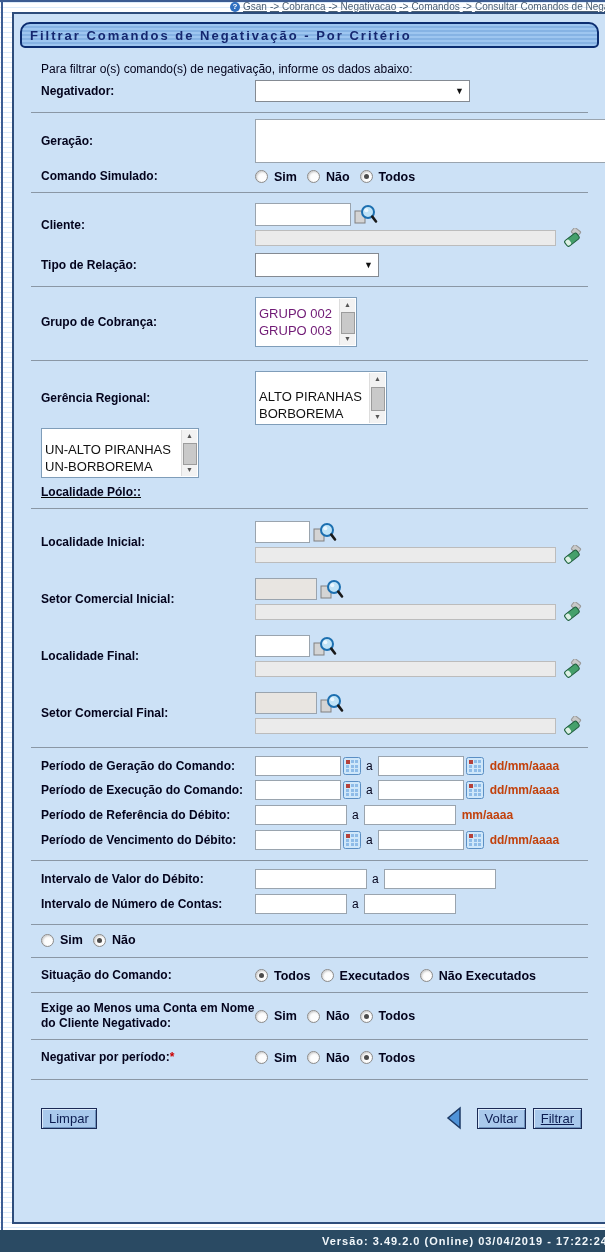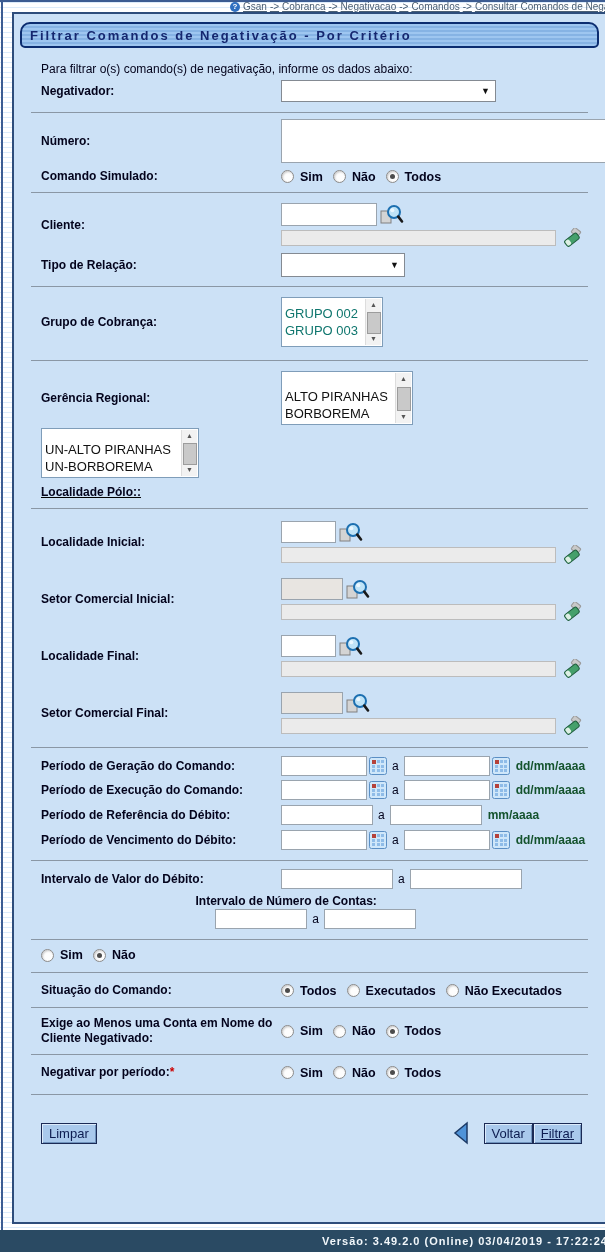--- a/index.html
+++ b/index.html
@@ -22,21 +22,21 @@
   .panel{position:absolute;left:12px;top:12px;right:0;bottom:28px;
     background:#cce1f6;border:2px solid #2e4d7b;border-right:none;}
   .titlebar{margin:8px 6px 0 6px;height:22px;border:2px solid #0c2d70;border-radius:10px 10px 5px 5px;
     background:repeating-linear-gradient(180deg,#9ec6f0 0 2px,#86b3e4 2px 4px);
     display:flex;align-items:center;padding-left:8px;
     font-size:13px;font-weight:bold;letter-spacing:2px;color:#15276f;}
 
   .content{padding:0 15px;}
   .intro{margin:14px 0 4px 12px;font-size:12px;color:#03031c;}
   .row{display:flex;align-items:center;margin:0 0 0 12px;}
-  .flabel{width:240px;flex:none;font-weight:bold;color:#03031c;font-size:12px;line-height:15px;}
+  .flabel{width:214px;flex:none;font-weight:bold;color:#03031c;font-size:12px;line-height:15px;}
   .ctrl{display:flex;flex-direction:column;flex:1;min-width:0;}
   .line1{display:flex;align-items:center;}
   .line2{display:flex;align-items:center;margin-top:2px;margin-right:8px;}
 
   .hr{border-top:1px solid #8a97a5;margin:6px 2px;}
 
   .inp{border:1px solid #9aa4ae;background:#fff;height:20px;box-sizing:border-box;font-size:12px;padding:0 2px;}
   .inp.dis{background:#e8e5e1;}
   .ta{border:1px solid #9aa4ae;background:#fff;width:362px;height:44px;box-sizing:border-box;resize:both;font-size:12px;}
   .sel{background:#fff;border:1px solid #848a92;box-sizing:border-box;display:flex;align-items:center;justify-content:flex-end;padding-right:5px;}
@@ -45,25 +45,25 @@
   .eraser-btn{margin-left:6px;flex:none;cursor:pointer;line-height:0;}
   .search-btn{margin-left:3px;flex:none;cursor:pointer;line-height:0;}
   .cal-btn{margin-left:2px;flex:none;cursor:pointer;line-height:0;}
 
   .ropt{display:inline-flex;align-items:center;margin-right:10px;}
   .radio{width:13px;height:13px;border-radius:50%;background:#fdfdfd;border:1px solid #8a8a8a;
     box-shadow:inset 1px 1px 2px #c9c9c9;box-sizing:border-box;display:inline-block;position:relative;flex:none;}
   .radio.checked::after{content:"";position:absolute;left:3px;top:3px;width:5px;height:5px;border-radius:50%;background:#4c4c4c;}
   .rlabel{font-weight:bold;color:#03031c;font-size:12.5px;margin-left:6px;}
   .conj{font-size:12px;color:#03031c;margin:0 5px;}
-  .fmt{font-size:12px;font-weight:bold;color:#14532d;margin-left:6px;}
+  .fmt{font-size:12px;font-weight:bold;color:#c2410c;margin-left:6px;}
 
   .listbox{position:relative;border:1px solid #7f9db9;background:#fff;box-sizing:border-box;overflow:hidden;}
   .lb-items{font-size:13px;line-height:17px;padding-left:3px;color:#111;}
-  .listbox.disabled .lb-items{color:#0f766e;}
+  .listbox.disabled .lb-items{color:#701a75;}
   .lb-scroll{position:absolute;top:1px;right:1px;bottom:1px;width:15px;background:#f2f2f2;border-left:1px solid #ddd;}
   .lb-up,.lb-down{position:absolute;left:0;width:15px;height:12px;font-size:7px;color:#555;text-align:center;line-height:12px;}
   .lb-up{top:0;}.lb-down{bottom:0;}
   .lb-thumb{position:absolute;left:1px;width:12px;background:#c9c9c9;border:1px solid #9c9c9c;}
 
   .btn{background:#a9c9ec;border:1px solid #1b2a55;color:#0c1c50;font-size:13px;
     font-family:"Liberation Sans",sans-serif;height:21px;padding:0 7px;
     box-shadow:inset 1px 1px 0 #dcebfb,inset -1px -1px 0 #6f93bd;cursor:pointer;}
   .btnrow{display:flex;align-items:center;margin:26px 8px 0 12px;}
   .btnrow .spacer{flex:1;}
@@ -102,21 +102,21 @@
 
     <div class="row" style="margin-top:2px;">
       <div class="flabel">Negativador:</div>
       <div class="sel" style="width:215px;height:22px;">
         <span class="arr">▼</span>
       </div>
     </div>
     <div class="hr" style="margin-top:10px;"></div>
 
     <div class="row" style="margin-top:6px;">
-      <div class="flabel">Número:</div>
+      <div class="flabel">Geração:</div>
       <div class="ctrl">
         <textarea class="ta" style=""></textarea>
       </div>
     </div>
 
     <div class="row" style="margin-top:6px;">
       <div class="flabel">Comando Simulado:</div>
       <div class="line1">
         <span class="ropt">
           <span class="radio"></span>
@@ -476,21 +476,21 @@
     <div class="hr" style="margin-top:10px;"></div>
 
     <div class="row" style="margin-top:8px;">
       <div class="flabel">Intervalo de Valor do Débito:</div>
       <div class="line1">
         <input class="inp" style="width: 112px;">
         <span class="conj">a</span>
         <input class="inp" style="width: 112px;">
       </div>
     </div>
-    <div class="row" style="margin-top:5px;flex-direction:column;">
+    <div class="row" style="margin-top:5px;">
       <div class="flabel">Intervalo de Número de Contas:</div>
       <div class="line1">
         <input class="inp" style="width: 92px;">
         <span class="conj">a</span>
         <input class="inp" style="width: 92px;">
       </div>
     </div>
     <div class="hr" style="margin-top:10px;"></div>
 
     <div class="row" style="margin-top:8px;">
@@ -568,20 +568,20 @@
 
     <div class="btnrow">
       <button class="btn">Limpar</button>
       <div class="spacer"></div>
       <span class="back-arrow">
         <svg width="18" height="24" viewBox="0 0 18 24">
           <polygon points="15,2 3,12 15,22" fill="#4f93d8" stroke="#1c3a66" stroke-width="1.5"></polygon>
         </svg>
       </span>
       <button class="btn">Voltar</button>
-      <button class="btn" style="text-decoration:underline;">Filtrar</button>
+      <button class="btn" style="margin-left:7px;text-decoration:underline;">Filtrar</button>
     </div>
   </div>
 </div>
 
 <div class="footer">
   <span class="vtext">Versão: 3.49.2.0 (Online) 03/04/2019 - 17:22:24</span>
 </div>
 
 </body></html>

